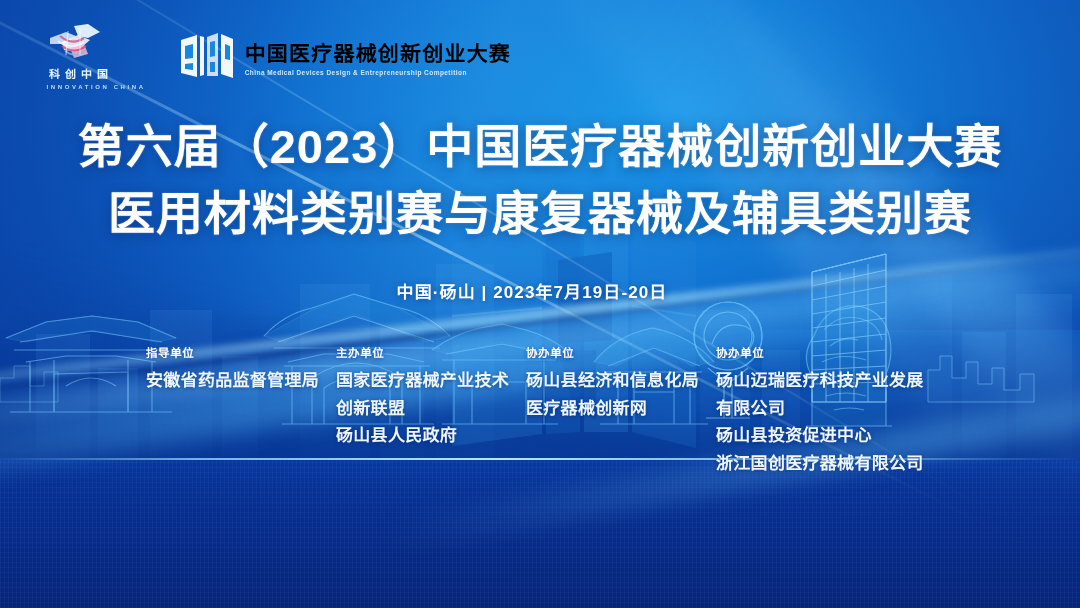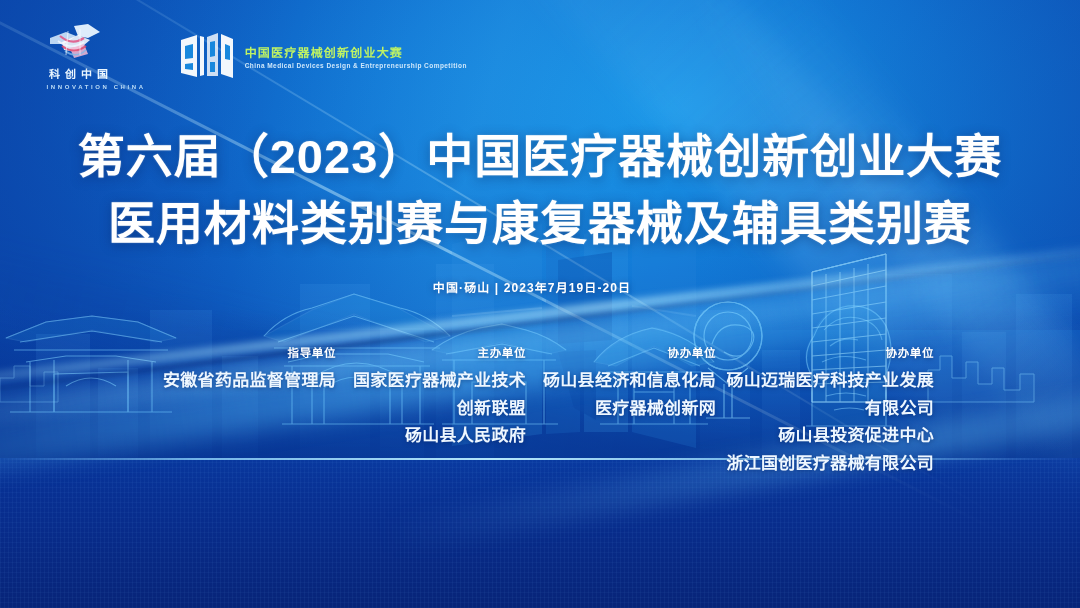--- a/index.html
+++ b/index.html
@@ -107,54 +107,54 @@
     text-indent: 5px;
   }
   .logo-kc .en {
     font-size: 6px; letter-spacing: 2.6px; color: #bcdcf6; font-weight: 700;
     text-indent: 2.6px;
   }
   .logo-cmd { display:flex; align-items:center; gap: 11px; }
   .logo-cmd .door { width: 54px; height: 48px; }
   .logo-cmd .txt { display:flex; flex-direction:column; gap:2px; }
   .logo-cmd .cn {
-    font-size: 12px; font-weight: 700; color: #bef264; letter-spacing: 1.2px;
+    font-size: 21px; font-weight: 700; color: #000000; letter-spacing: 1.2px;
   }
   .logo-cmd .en {
     font-size: 6.5px; font-weight: 700; color: #cfe8fb; letter-spacing: .45px;
   }
 
   
   .title-wrap {
-    position: absolute; left: 0; right: 0; top: 124px;
+    position: absolute; left: 0; right: 0; top: 114px;
     text-align: center;
   }
   .title-line {
     font-size: 47px;
     font-weight: 700;
     color: #ffffff;
     letter-spacing: 1px;
     line-height: 1.42;
     text-shadow: 0 2px 12px rgba(3,30,90,.45), 0 0 2px rgba(255,255,255,.35);
     white-space: nowrap;
   }
   .subtitle {
     position: absolute; left:0; right:16px; top: 278px;
     text-align: center;
-    font-size: 12px; font-weight: 700; color: #ffffff;
+    font-size: 17px; font-weight: 700; color: #ffffff;
     letter-spacing: 1.1px;
     text-shadow: 0 1px 6px rgba(3,30,90,.5);
   }
 
   
   .sponsors {
     position: absolute; left: 146px; top: 344px;
     display: flex; gap: 0;
   }
-  .sp-col { width: 190px; text-align: right; }
+  .sp-col { width: 190px; }
   .sp-col.w-wide { width: 218px; }
   .sp-title {
     font-size: 11.5px; font-weight: 700; color: #ffffff;
     letter-spacing: .6px; margin-bottom: 7px;
     text-shadow: 0 1px 4px rgba(3,30,90,.5);
   }
   .sp-item {
     font-size: 17px; font-weight: 700; color: #eef7ff;
     letter-spacing: .3px; line-height: 1.62;
     text-shadow: 0 1px 4px rgba(3,30,90,.5);

